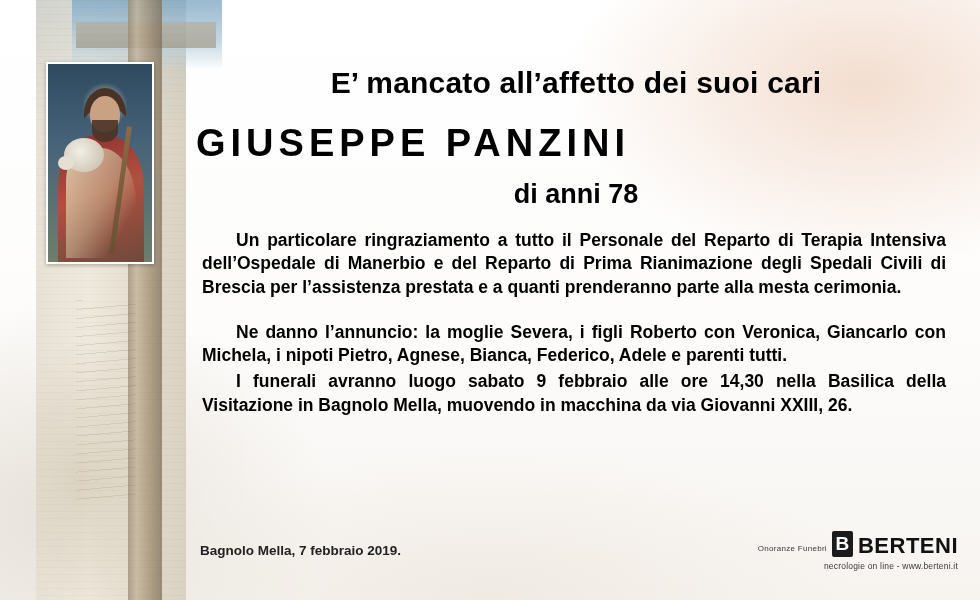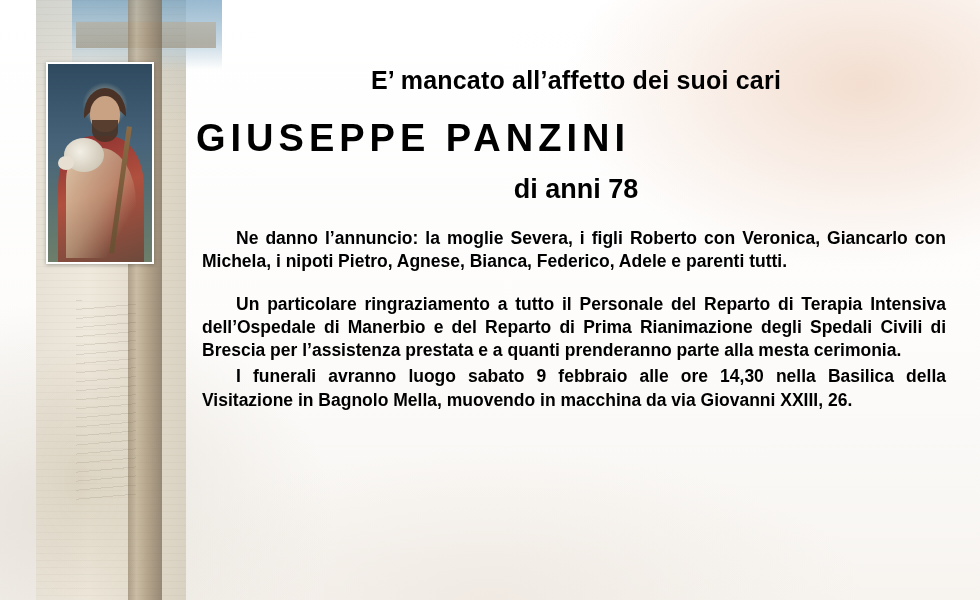--- a/index.html
+++ b/index.html
@@ -189,21 +189,21 @@
     position: absolute;
     left: 196px;
     top: 0;
     width: 760px;
     height: 600px;
   }
   .headline {
     margin: 0;
     padding: 66px 18px 0 18px;
     text-align: center;
-    font-size: 25px;
+    font-size: 30px;
     font-weight: bold;
     color: #000000;
     letter-spacing: .2px;
   }
   .deceased-name {
     margin: 22px 0 0 0;
     text-align: left;
     font-size: 38px;
     font-weight: bold;
     color: #000000;
@@ -317,23 +317,35 @@
     <div class="beard"></div>
   </div>
 
   <div class="content">
     <h1 class="headline">E’ mancato all’affetto dei suoi cari</h1>
 
     <div class="deceased-name">GIUSEPPE  PANZINI</div>
 
     <div class="age">di anni 78</div>
 
+    <p class="body-block indent gap">Un particolare ringraziamento a tutto il Personale del Reparto di Terapia Intensiva dell’Ospedale di Manerbio e del Reparto di Prima Rianimazione degli Spedali Civili di Brescia per l’assistenza prestata e a quanti prenderanno parte alla mesta cerimonia.</p>
+
     <p class="body-block indent">Ne danno l’annuncio: la moglie Severa, i figli Roberto con Veronica, Giancarlo con Michela, i nipoti Pietro, Agnese, Bianca, Federico, Adele e parenti tutti.</p>
 
-    <p class="body-block indent gap">Un particolare ringraziamento a tutto il Personale del Reparto di Terapia Intensiva dell’Ospedale di Manerbio e del Reparto di Prima Rianimazione degli Spedali Civili di Brescia per l’assistenza prestata e a quanti prenderanno parte alla mesta cerimonia.</p>
-
 
     <p class="body-block indent tight">I funerali avranno luogo sabato 9 febbraio alle ore 14,30 nella Basilica della Visitazione in Bagnolo Mella, muovendo in macchina da via Giovanni XXIII, 26.</p>
 
   </div>
 
+  <div class="footer">
+    <div class="place-date">Bagnolo Mella, 7 febbraio 2019.</div>
+
+    <div class="logo">
+      <div class="logo-row">
+        <span class="logo-small">Onoranze Funebri</span>
+        <span class="logo-mark">B</span>
+        <span class="logo-name">BERTENI</span>
+      </div>
+      <div class="logo-url">necrologie on line  -  www.berteni.it</div>
+    </div>
+  </div>
 
 </div>
 
 </body></html>

